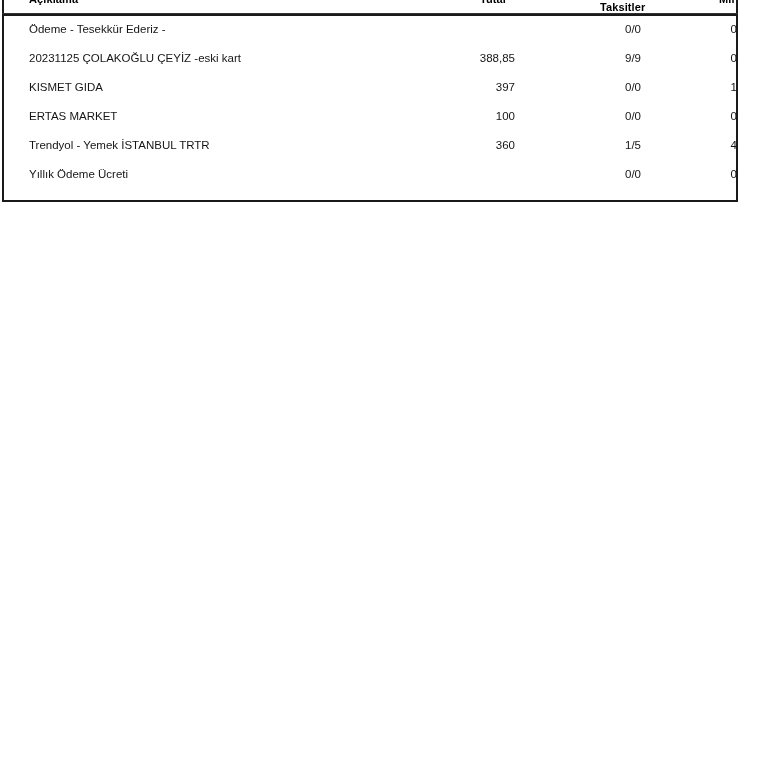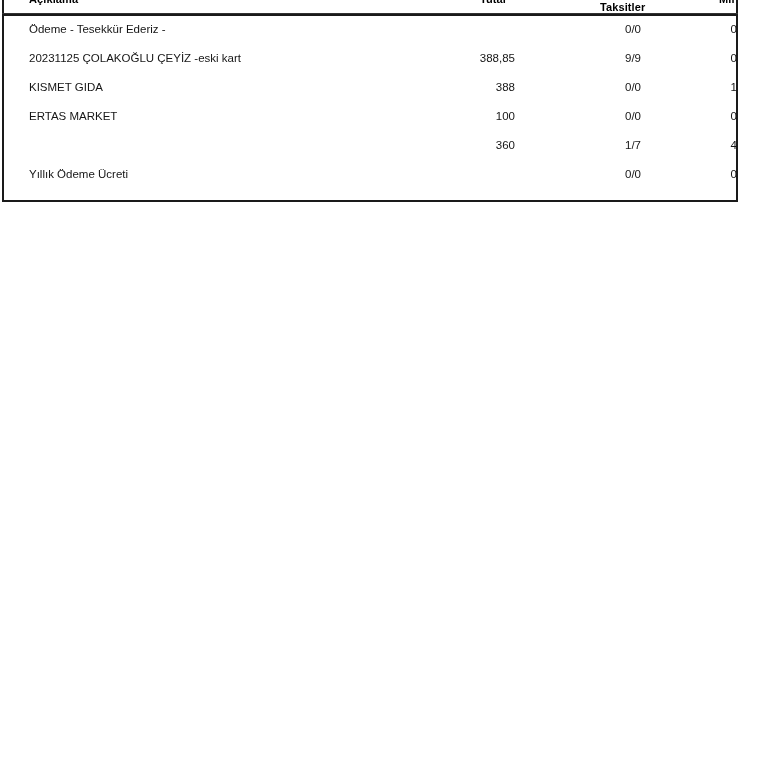--- a/index.html
+++ b/index.html
@@ -112,33 +112,34 @@
           <div class="cell c-mil">0</div>
         </div>
         <div class="trow">
           <div class="cell c-desc">20231125 ÇOLAKOĞLU ÇEYİZ -eski kart</div>
           <div class="cell c-amount">388,85</div>
           <div class="cell c-inst">9/9</div>
           <div class="cell c-mil">0</div>
         </div>
         <div class="trow">
           <div class="cell c-desc">KISMET GIDA</div>
-          <div class="cell c-amount">388</div>
+          <div class="cell c-amount">397</div>
           <div class="cell c-inst">0/0</div>
           <div class="cell c-mil">1</div>
         </div>
         <div class="trow">
           <div class="cell c-desc">ERTAS MARKET</div>
           <div class="cell c-amount">100</div>
           <div class="cell c-inst">0/0</div>
           <div class="cell c-mil">0</div>
         </div>
         <div class="trow">
+          <div class="cell c-desc">Trendyol - Yemek İSTANBUL TRTR</div>
           <div class="cell c-amount">360</div>
-          <div class="cell c-inst">1/7</div>
+          <div class="cell c-inst">1/5</div>
           <div class="cell c-mil">4</div>
         </div>
         <div class="trow">
           <div class="cell c-desc">Yıllık Ödeme Ücreti</div>
           <div class="cell c-inst">0/0</div>
           <div class="cell c-mil">0</div>
         </div>
       </div>
 
   </div>

